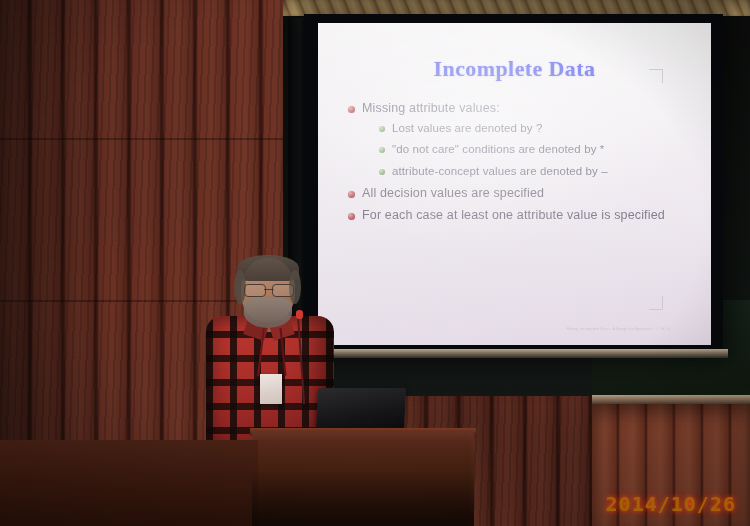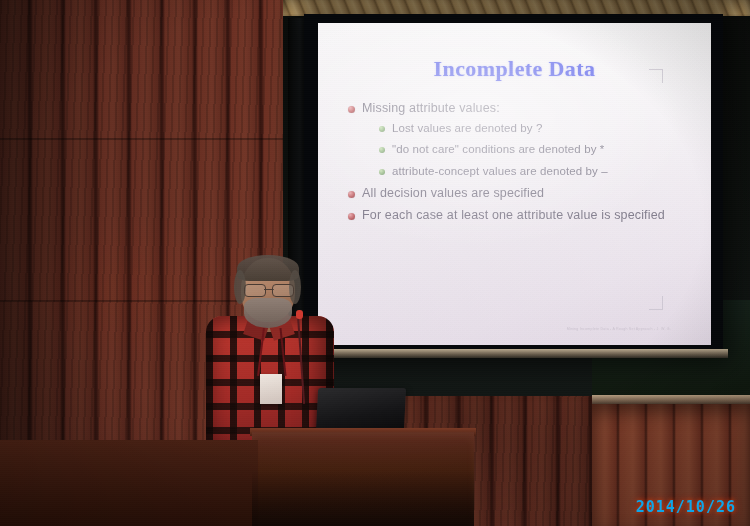--- a/index.html
+++ b/index.html
@@ -214,22 +214,22 @@
   }
   .floor-dark{
     position:absolute;left:0;top:452px;width:292px;height:74px;
     background:linear-gradient(180deg,#2b1209,#160803);
   }
 
   
   .datestamp{
     position:absolute;right:14px;bottom:10px;
     font-family:"DejaVu Sans Mono",monospace;
-    font-size:15px;font-weight:bold;letter-spacing:1px;
-    color:#0ea5e9;
+    font-size:20px;font-weight:bold;letter-spacing:1px;
+    color:#a16207;
     text-shadow:0 0 4px rgba(255,70,0,.75), 0 0 9px rgba(255,40,0,.45);
   }
 
   .grain{
     position:absolute;inset:0;pointer-events:none;opacity:.16;
     background:repeating-linear-gradient(0deg, rgba(255,255,255,.05) 0 1px, rgba(0,0,0,.05) 1px 2px);
   }
 </style>
 </head>
 <body>

